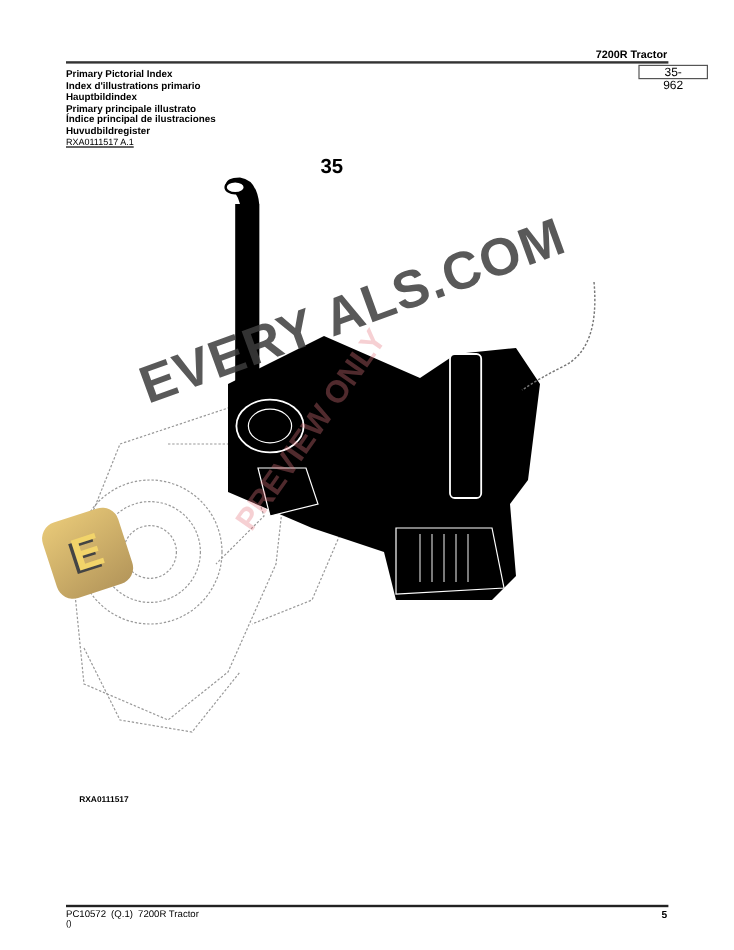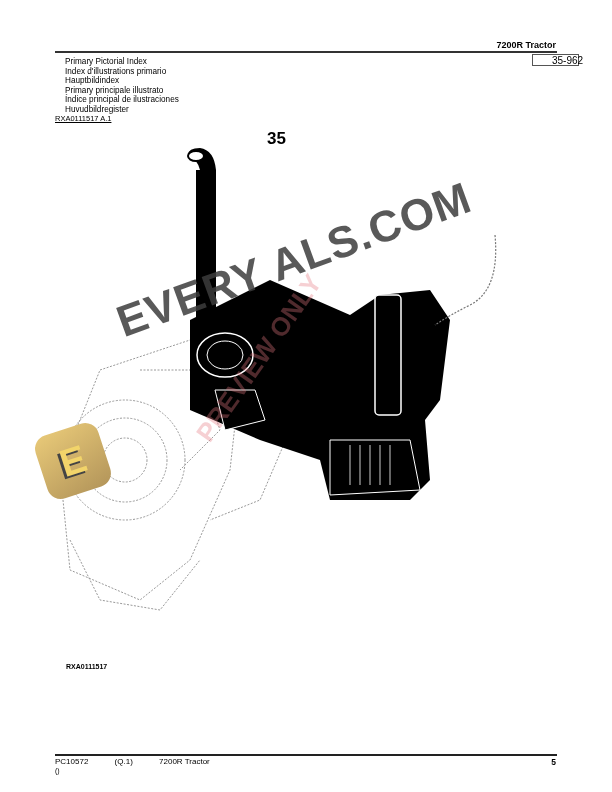--- a/index.html
+++ b/index.html
@@ -1,27 +1,27 @@
 <!DOCTYPE html>
 <html><head>
 <meta charset="utf-8">
 <style>
   html, body { margin:0; padding:0; background:#fff; }
   body { width:612px; height:792px; position:relative; overflow:hidden; font-family:"Liberation Sans", sans-serif; color:#000; }
   .hdr-rule { position:absolute; left:55px; top:51px; width:502px; height:1.5px; background:#333; }
   .model-title { position:absolute; right:56px; top:40px; font-size:9px; font-weight:bold; }
-  .pageref { position:absolute; left:532px; top:54px; width:47px; height:12px; border:1px solid #555; font-size:10px; display:flex; justify-content:space-between; align-items:center; padding:0 19px; box-sizing:border-box; }
-  .titles { position:absolute; left:65px; top:57px; font-size:8.2px; font-weight:normal; line-height:9.6px; }
+  .pageref { position:absolute; left:532px; top:54px; width:58px; height:12px; border:1px solid #555; font-size:10px; display:flex; justify-content:space-between; align-items:center; padding:0 19px; box-sizing:border-box;flex-direction:column; }
+  .titles { position:absolute; left:55px; top:57px; font-size:8.2px; font-weight:bold; line-height:9.6px; }
   .ref-code { position:absolute; left:55px; top:114px; font-size:7.5px;text-decoration:underline; }
   .fig-num { position:absolute; left:267px; top:129px; font-size:17px; font-weight:bold; }
   .illus { position:absolute; left:30px; top:140px; width:560px; height:480px; }
   .illus-ref { position:absolute; left:66px; top:663px; font-size:7px; font-weight:bold; }
   .ftr-rule { position:absolute; left:55px; top:754px; width:502px; height:1.5px; background:#222; }
   .ftr-left { position:absolute; left:55px; top:757px; font-size:8px; }
-  .ftr-left span { margin-right:24px; }
+  .ftr-left span { margin-right:2px; }
   .ftr-sub { position:absolute; left:55px; top:767px; font-size:7px; }
   .ftr-page { position:absolute; right:56px; top:757px; font-size:8.5px; font-weight:bold; }
   .wm-text { position:absolute; left:110px; top:300px; font-size:44px; font-weight:bold; color:rgba(60,60,60,0.85); transform:rotate(-20deg); transform-origin:left top; letter-spacing:1px; white-space:nowrap; }
   .wm-pink { position:absolute; left:190px; top:430px; font-size:26px; font-weight:bold; color:rgba(230,120,130,0.35); transform:rotate(-55deg); transform-origin:left top; white-space:nowrap; }
   .wm-logo { position:absolute; left:40px; top:428px; width:66px; height:66px; border-radius:14px; background:linear-gradient(160deg,#e8c978,#b3955a); transform:rotate(-18deg); display:flex; align-items:center; justify-content:center; font-size:38px; font-weight:bold; color:#f2d46a; text-shadow:-3px 2px 0 #444; }
 </style>
 </head>
 <body>
 
 <div class="hdr-rule"></div>

